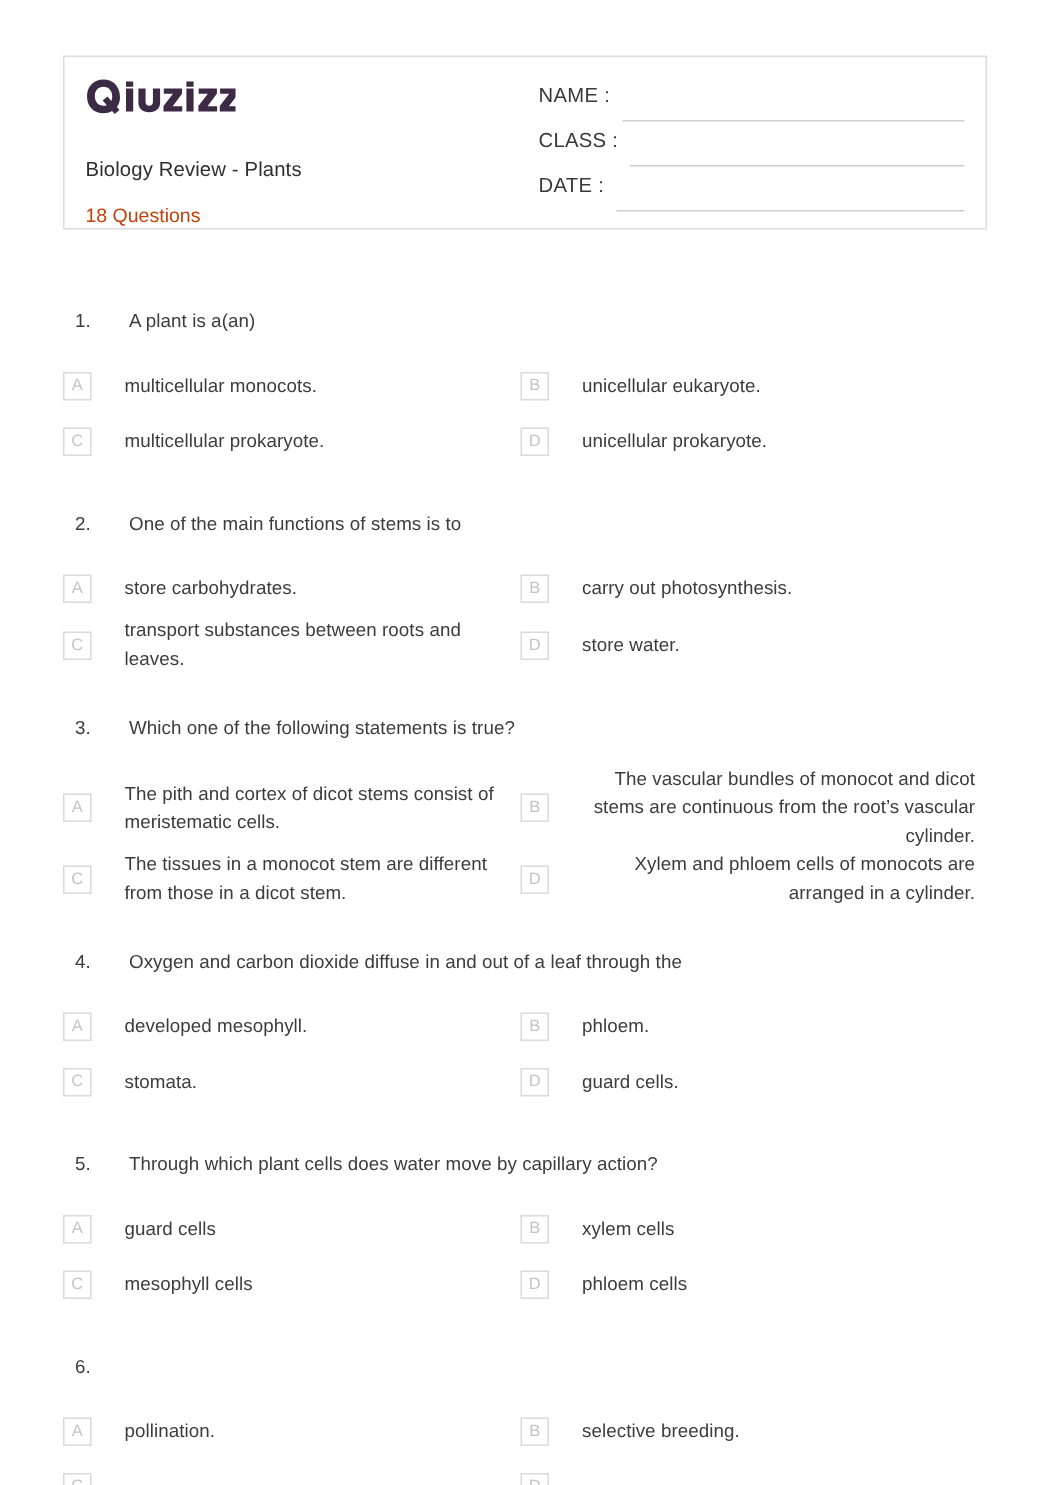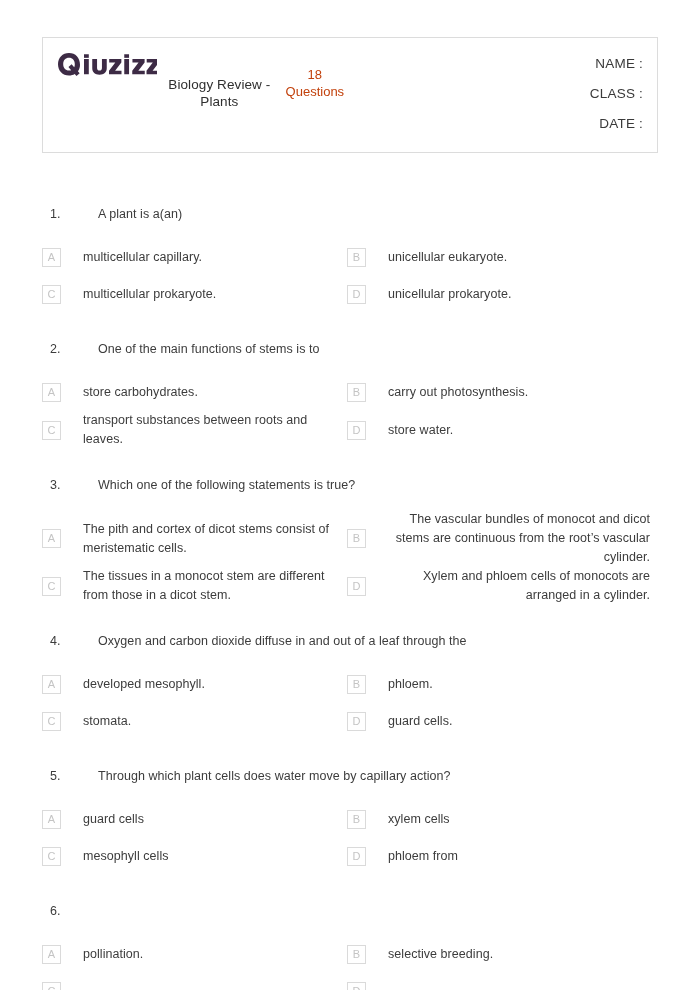--- a/index.html
+++ b/index.html
@@ -37,23 +37,22 @@
     border: 1px solid #dcdcdc;
     background: #ffffff;
     display: flex;
     flex-direction: row;
   }
   .header-left {
     width: 305px;
     box-sizing: border-box;
     padding: 14px 0 0 14px;
     display: flex;
-    flex-direction: row;
+    flex-direction: column;
     justify-content: flex-start;
-    text-align: center;
   }
   .logo-wrap {
     display: block;
     height: 34px;
   }
   .logo-svg { display: block; }
 
   .quiz-title {
     margin-top: 24px;
     font-size: 13.5px;
@@ -71,22 +70,21 @@
   .header-right {
     flex: 1;
     box-sizing: border-box;
     padding: 18px 14px 0 11px;
     display: flex;
     flex-direction: column;
     gap: 0px;
   }
   .field-row {
     display: flex;
-    flex-direction: column;
-    align-items: flex-end;
+    align-items: flex-start;
     height: 30px;
   }
   .field-label {
     font-size: 13.5px;
     color: #3a3a3a;
     white-space: nowrap;
     letter-spacing: 0.2px;
   }
   .field-line {
     flex: 1;
@@ -120,21 +118,20 @@
     font-size: 12.5px;
     color: #3c3c3c;
     line-height: 18px;
     letter-spacing: 0.1px;
   }
   .q-text {
     font-size: 12.5px;
     color: #3c3c3c;
     line-height: 18px;
     letter-spacing: 0.05px;
-    margin-left: 12px;
   }
 
   .opt-grid {
     display: grid;
     grid-template-columns: 305px 1fr;
     column-gap: 0px;
     padding-left: 42px;
   }
   .option {
     display: flex;
@@ -218,21 +215,21 @@
 
   <div class="questions" id="questions-root">
       <div class="question-block">
         <div class="q-head">
           <span class="q-num">1.</span>
           <span class="q-text">A plant is a(an)</span>
         </div>
         <div class="opt-grid">
           <div class="option col-left">
             <span class="opt-letter">A</span>
-            <span class="opt-text">multicellular capillary.</span>
+            <span class="opt-text">multicellular monocots.</span>
           </div>
           <div class="option col-right">
             <span class="opt-letter">B</span>
             <span class="opt-text">unicellular eukaryote.</span>
           </div>
           <div class="option col-left">
             <span class="opt-letter">C</span>
             <span class="opt-text">multicellular prokaryote.</span>
           </div>
           <div class="option col-right">
@@ -330,21 +327,21 @@
           <div class="option col-right">
             <span class="opt-letter">B</span>
             <span class="opt-text">xylem cells</span>
           </div>
           <div class="option col-left">
             <span class="opt-letter">C</span>
             <span class="opt-text">mesophyll cells</span>
           </div>
           <div class="option col-right">
             <span class="opt-letter">D</span>
-            <span class="opt-text">phloem from</span>
+            <span class="opt-text">phloem cells</span>
           </div>
         </div>
         <div class="q-gap"></div>
       </div>
       <div class="question-block">
         <div class="q-head">
           <span class="q-num">6.</span>
         </div>
         <div class="opt-grid">
           <div class="option col-left">

